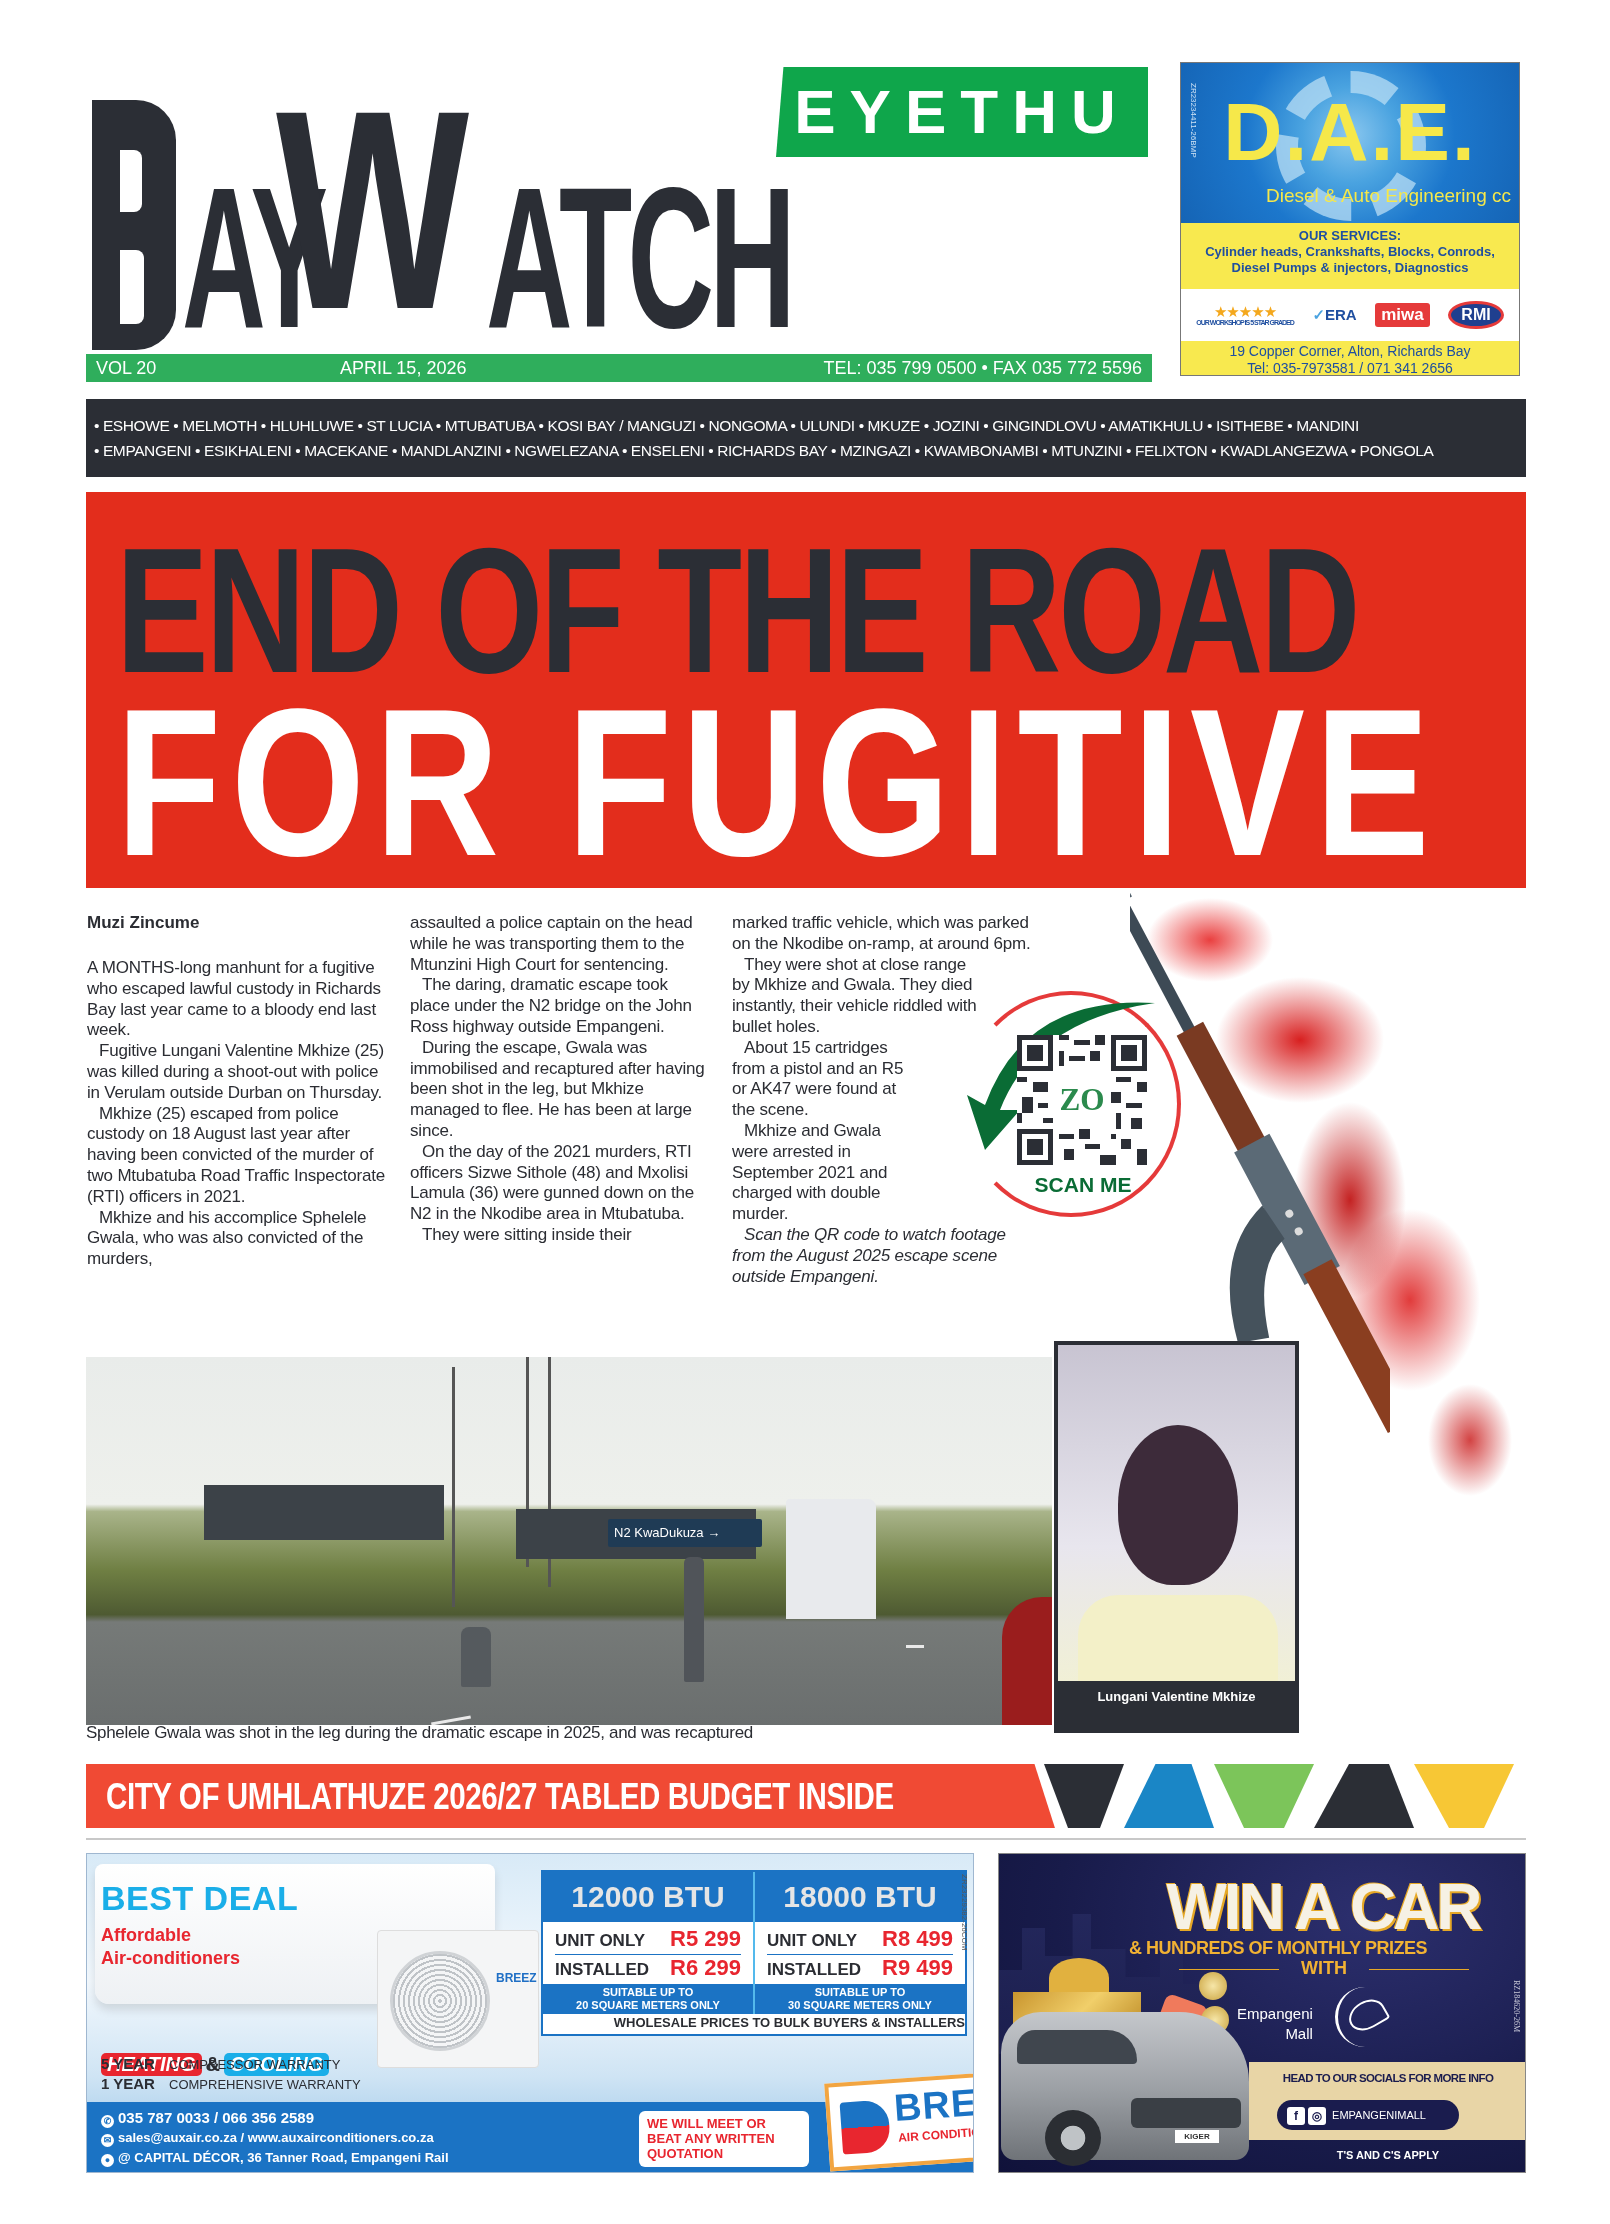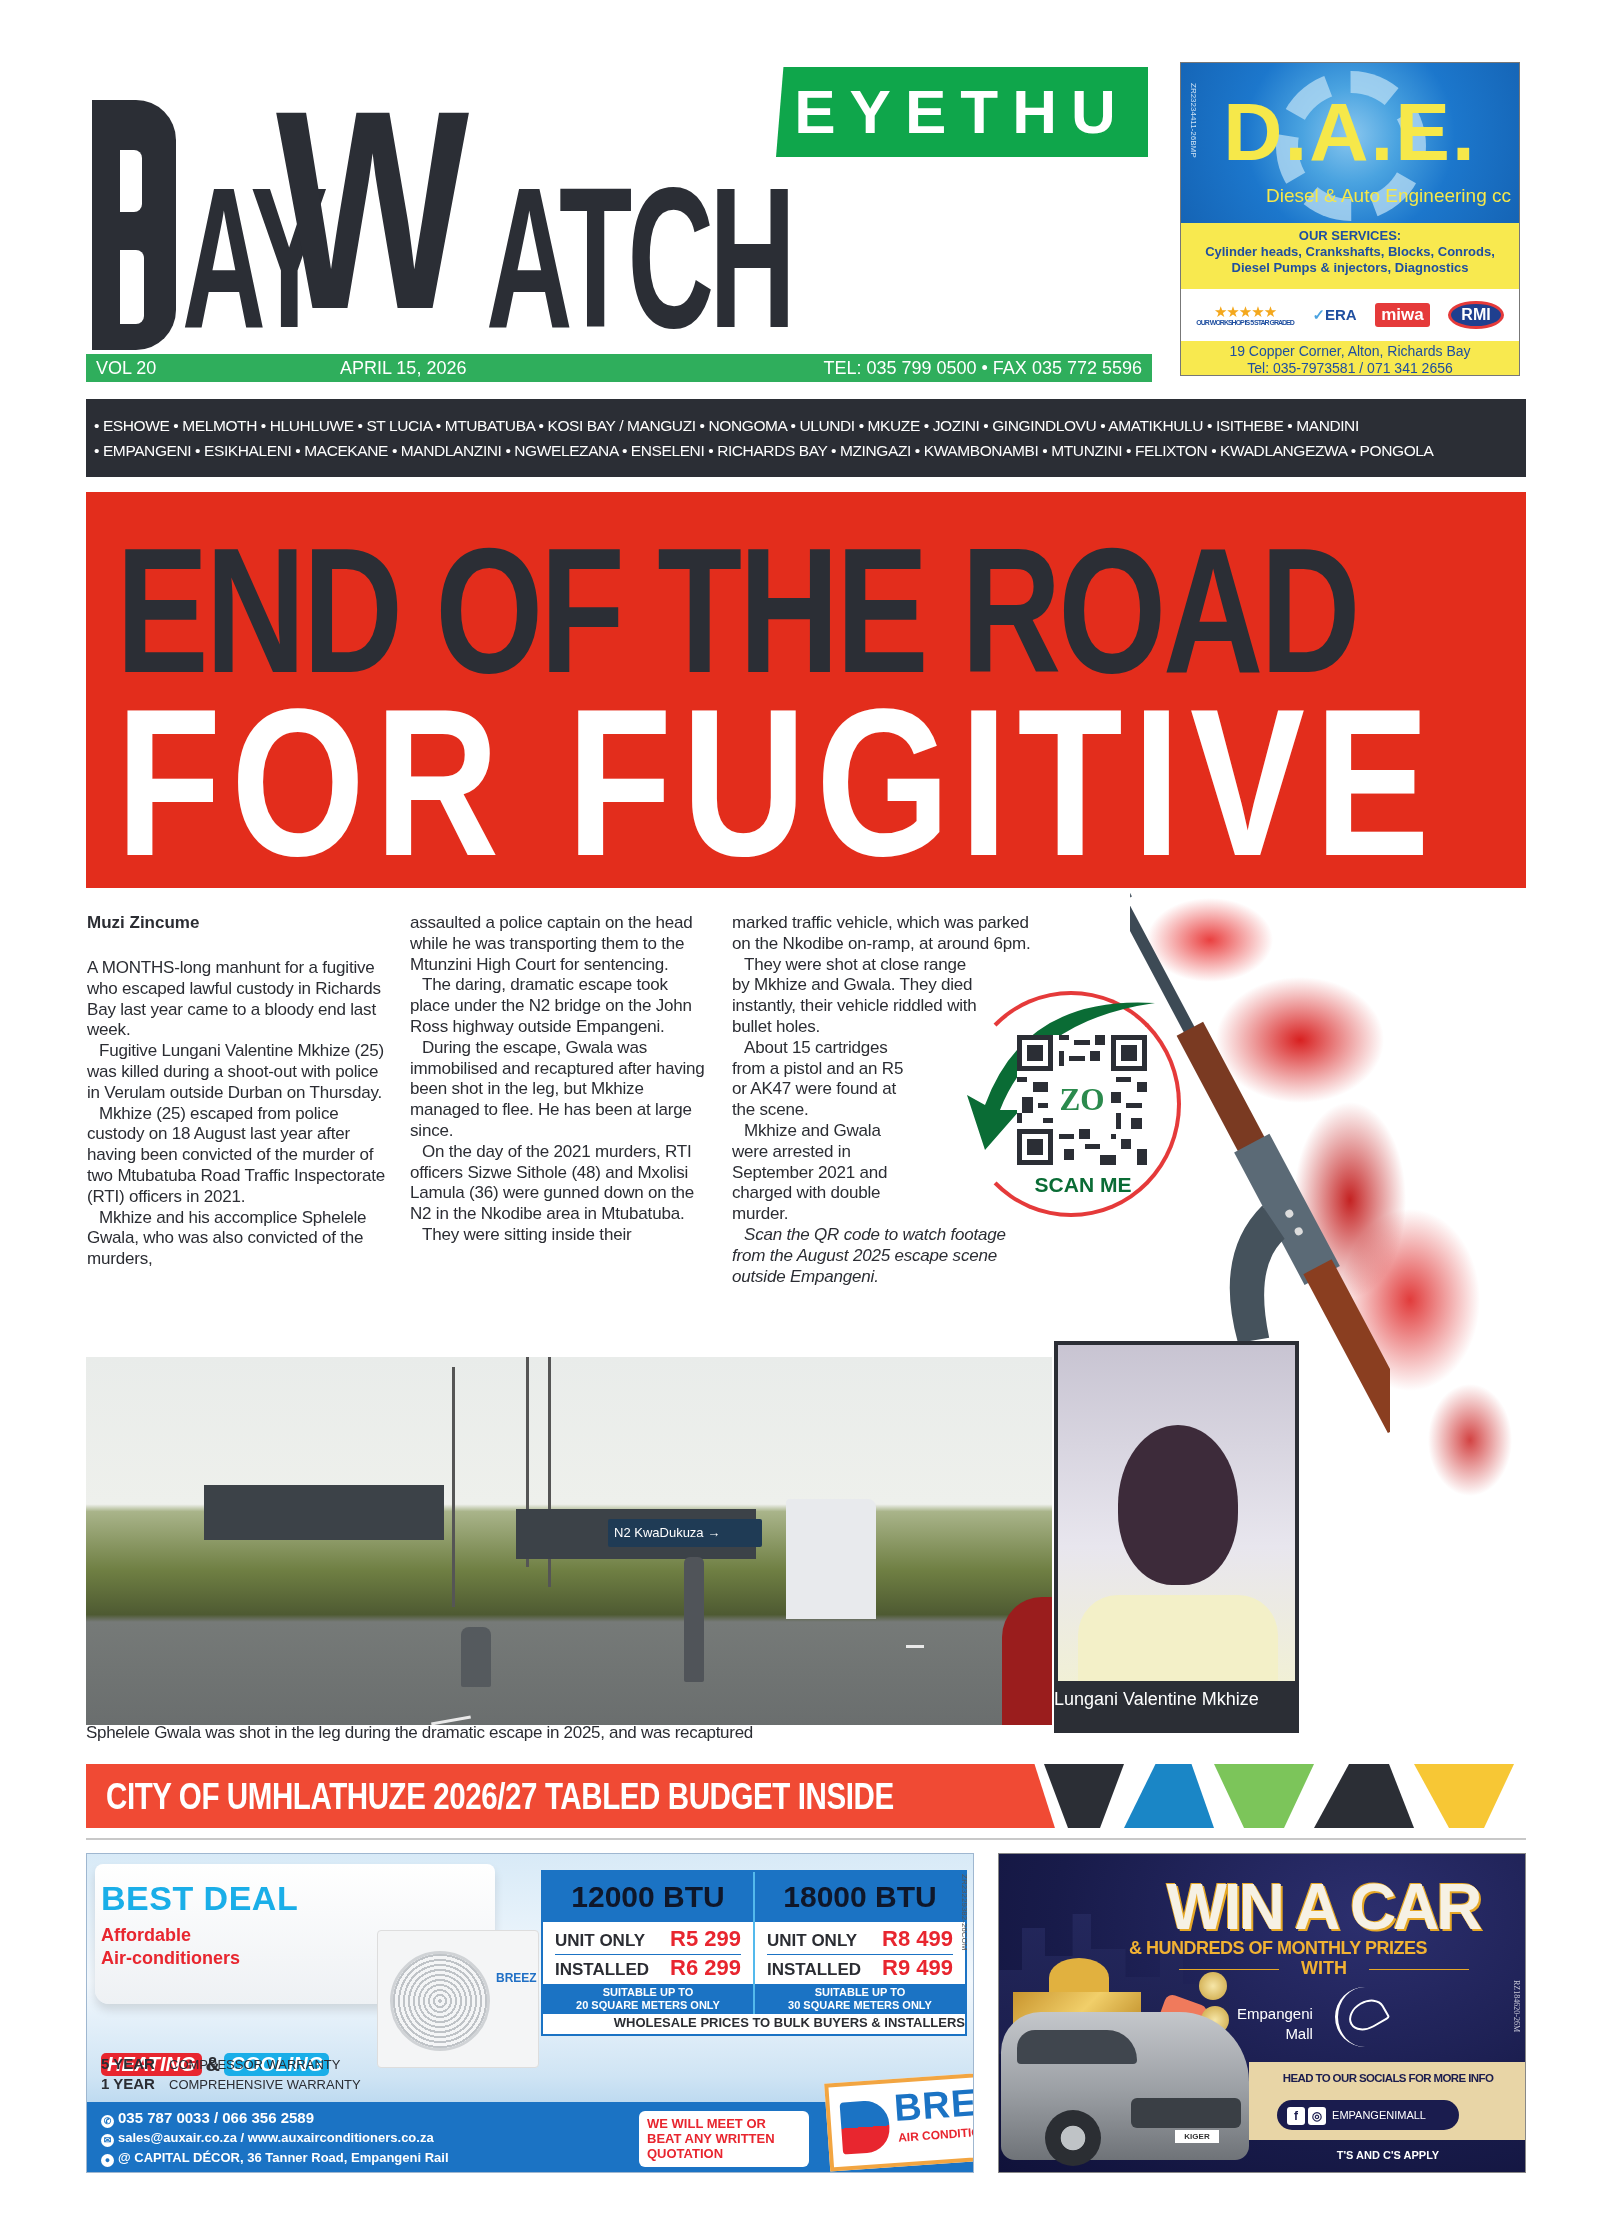--- a/index.html
+++ b/index.html
@@ -101,21 +101,21 @@
   .road-line { position:absolute; height: 3px; background:#e9e9e9; }
   .car-rear { position:absolute; right: 0; top: 240px; width: 50px; height: 128px; background:#9a1d1d; border-radius: 40px 0 0 0; }
 
   .photo-caption { position:absolute; left: 86px; top: 1723px; font-size: 17px; color:#2b2d33; letter-spacing: -0.3px; }
 
   .mugshot { position:absolute; left: 1054px; top: 1341px; width: 245px; height: 392px; background:#2b2e35; }
   .mug-img { position:absolute; left: 4px; top: 4px; width: 237px; height: 336px;
     background: linear-gradient(to bottom, #c8c4d2, #e8e6ee 60%, #f1f0d6); overflow:hidden; }
   .mug-head { position:absolute; left: 60px; top: 80px; width: 120px; height: 160px; border-radius: 50% 50% 45% 45%; background:#3d2b3a; }
   .mug-shirt { position:absolute; left: 20px; top: 250px; width: 200px; height: 100px; background:#f3f0c8; border-radius: 40px 40px 0 0; }
-  .mug-cap { position:absolute; left: 0; top: 348px; width: 245px; color:#fff; font-size: 18px; font-weight:400; }
+  .mug-cap { position:absolute; left: 0; top: 348px; width: 245px; text-align:center; color:#fff; font-size: 13px; font-weight:700; }
 
   
   .budget { position:absolute; left: 86px; top: 1764px; width: 1440px; height: 64px; background:#f04a34; overflow:hidden; }
   .budget-text { position:absolute; left: 20px; top: 12px; color:#fff; font-weight: 900; font-size: 36px; transform: scaleX(0.82); transform-origin:left top; white-space:nowrap; letter-spacing: -0.5px; }
   .flags { position:absolute; right: 0; top: 0; width: 512px; height: 64px; background:#fff; clip-path: polygon(4% 0, 100% 0, 100% 100%, 8% 100%); }
   .flag { position:absolute; top: 0; height: 64px; }
   .budget-rule { position:absolute; left: 86px; top: 1838px; width: 1440px; height: 2px; background:#c8c8c8; }
 
   
   .aircon { position:absolute; left: 86px; top: 1853px; width: 888px; height: 320px; border: 1px solid #9fb7d0; overflow:hidden;
@@ -131,21 +131,21 @@
   .hc .amp { color:#2b2d33; font-style: normal; }
   .hc .cool { background:#1aaee8; color:#fff; padding: 0 6px; border-radius: 5px; }
   .warranty { position:absolute; left: 14px; top: 200px; font-size: 13px; line-height: 19px; color:#2b2d33; }
   .warranty b { font-size: 15px; font-weight: 900; display:inline-block; width: 68px; }
   .ac-footer { position:absolute; left: 0; top: 248px; width: 100%; height: 72px; background:#1b73c4; }
   .contacts { position:absolute; left: 14px; top: 6px; color:#fff; font-weight:700; font-size: 13px; line-height: 20px; }
   .contacts .big { font-size: 15px; font-weight: 900; }
   .ico { display:inline-block; width: 13px; height: 13px; border-radius: 50%; background:#fff; color:#1b73c4; font-size: 9px; text-align:center; line-height: 13px; margin-right: 4px; vertical-align: -1px; }
   .price-box { position:absolute; left: 454px; top: 16px; width: 426px; height: 166px; background:#fff; border: 2px solid #1b73c4; }
   .pb-head { position:absolute; left:0; top:0; width:100%; height: 50px; background:#1b73c4; display:flex; }
-  .pb-head div { flex:1; color:#0f172a; font-weight: 900; font-size: 30px; text-align:center; line-height: 50px; }
+  .pb-head div { flex:1; color:#e5e5e5; font-weight: 900; font-size: 30px; text-align:center; line-height: 50px; }
   .pb-head div:first-child { border-right: 2px solid #54b9ec; }
   .pb-rows { position:absolute; left:0; top: 50px; width:100%; height: 62px; display:flex; }
   .pb-col { flex:1; padding: 4px 12px 0 12px; }
   .pb-col:first-child { border-right: 2px solid #54b9ec; }
   .pb-line { display:flex; justify-content: space-between; align-items: baseline; height: 29px; border-bottom: 1px solid #1b73c4; }
   .pb-line:last-child { border-bottom: 0; }
   .pb-line .lbl { font-weight: 900; font-size: 17px; color:#2b2d33; }
   .pb-line .val { font-weight: 900; font-size: 22px; color:#e8262f; }
   .pb-suit { position:absolute; left:0; top: 112px; width:100%; height: 30px; background:#1b73c4; display:flex; }
   .pb-suit div { flex:1; color:#fff; font-weight: 900; font-size: 11px; text-align:center; line-height: 13px; padding-top: 2px; }

